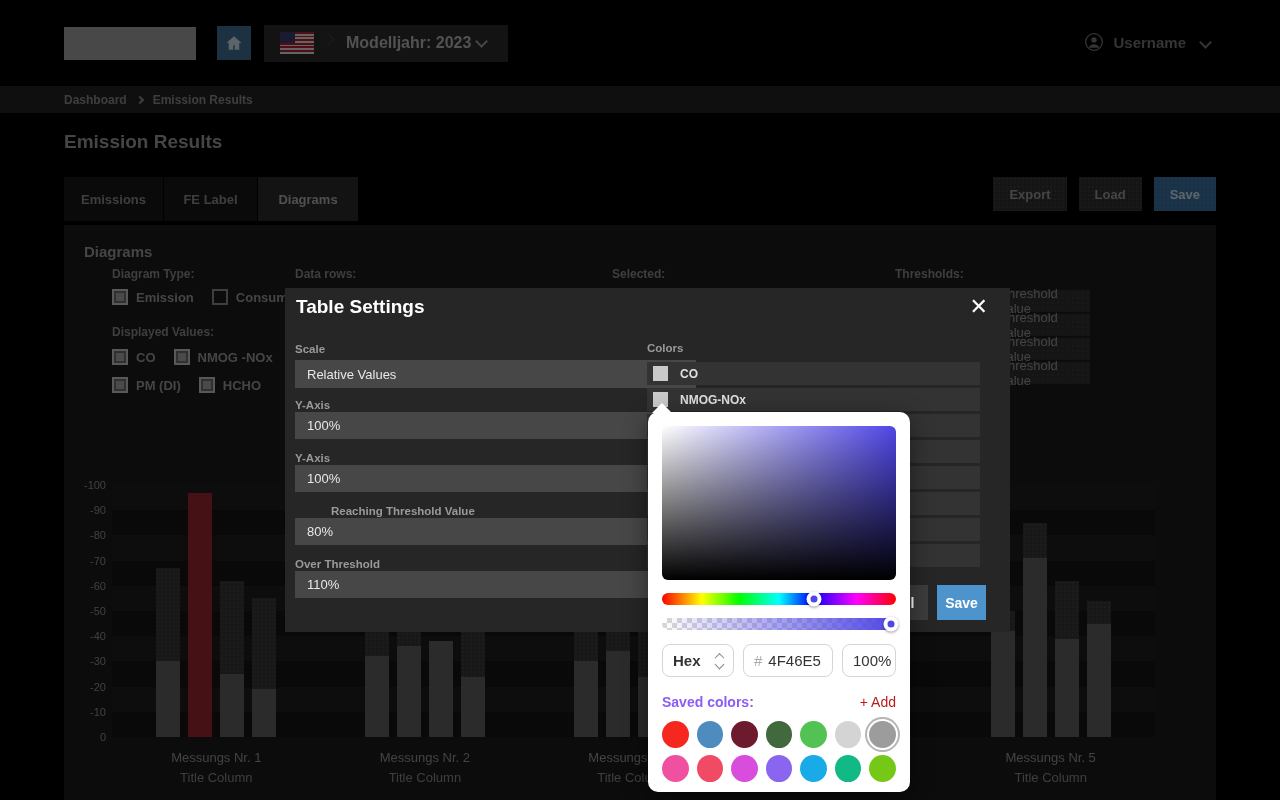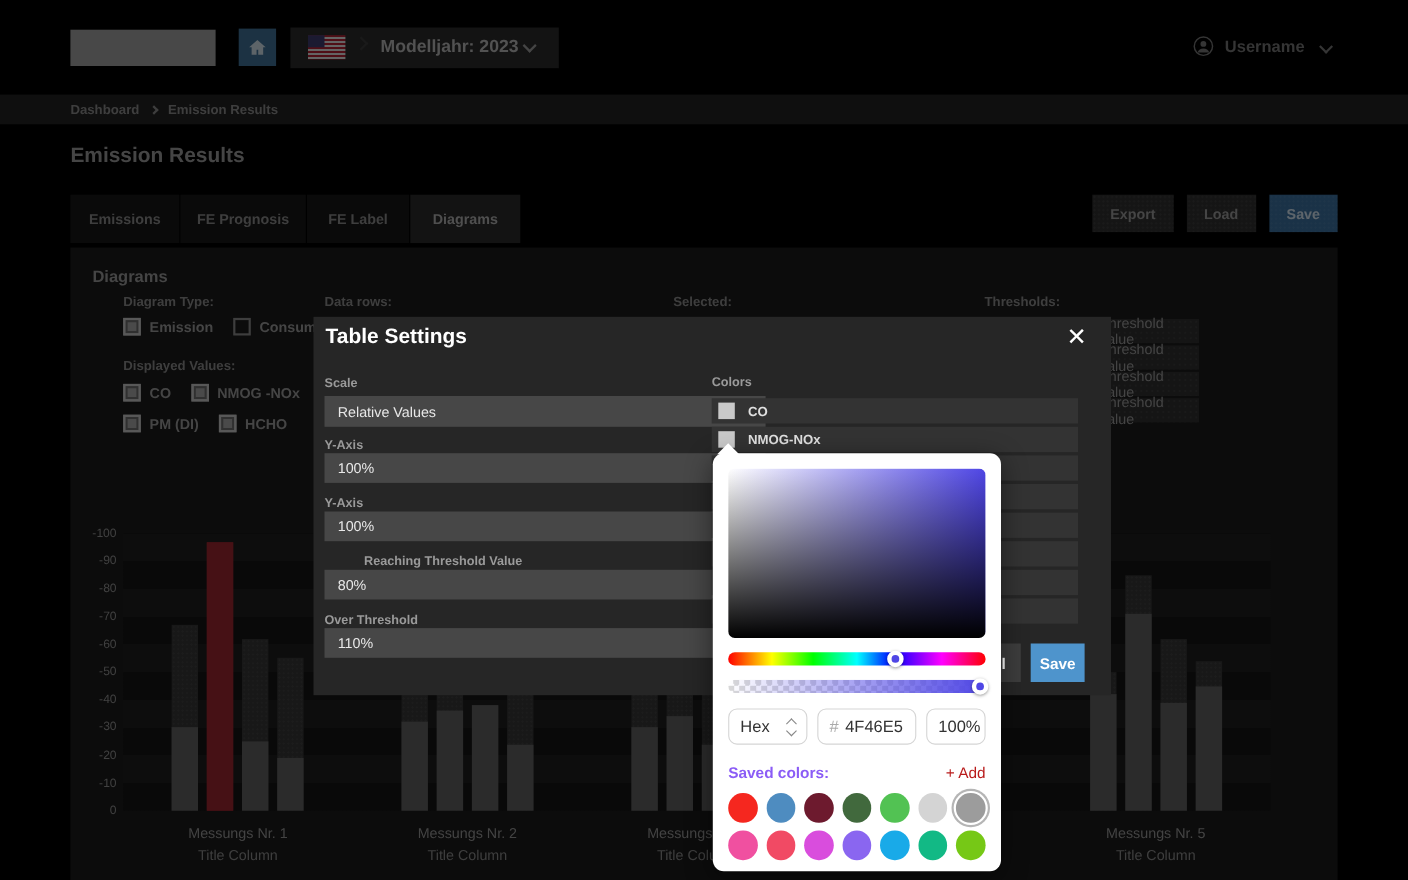--- a/index.html
+++ b/index.html
@@ -109,21 +109,21 @@
   #alpha-slider { background-image:linear-gradient(to right,rgba(79,70,229,0),var(--acc)),
                   repeating-conic-gradient(#d8d8d8 0 25%,#fff 0 50%);
                   background-size:auto,10px 10px; }
   .handle { position:absolute; top:50%; width:15px; height:15px; border-radius:50%;
             background:#fff; border:2px solid #fff; box-shadow:0 1px 3px rgba(0,0,0,.4);
             transform:translate(-50%,-50%); }
   .handle::after { content:""; position:absolute; inset:2px; border-radius:50%; background:var(--acc); }
   #fmt-row { display:flex; gap:9px; margin-top:14px; }
   .f-box { height:33px; border:1px solid #d5d5d5; border-radius:8px; display:flex;
            align-items:center; font-size:15px; color:#333; }
-  #hex-select { width:72px; justify-content:space-between; padding:0 10px; }
+  #hex-select { width:72px; justify-content:space-between; padding:0 10px;font-weight:bold; }
   #hex-updown { display:flex; flex-direction:column; gap:1px; }
   #hex-updown i { width:7px; height:7px; border-right:1.6px solid #888; border-bottom:1.6px solid #888; display:block; }
   #hex-updown i.up { transform:rotate(-135deg) translate(-1px,-1px); }
   #hex-updown i.down { transform:rotate(45deg); }
   #hex-input { width:90px; padding:0 10px; gap:6px; }
   #hex-prefix { color:#aaa; }
   #alpha-input { width:54px; padding:0 10px; }
   #saved-row { display:flex; justify-content:space-between; margin-top:17px; font-size:14px; }
   #saved-label { color:#8b5cf6;font-weight:bold; }
   #add-btn { color:#b91c1c; }
@@ -166,21 +166,20 @@
   <div id="breadcrumb-bar" class="abs">
     <span>Dashboard</span>
     <span class="bc-sep"></span>
     <span>Emission Results</span>
   </div>
 
   <div id="page-title" class="abs">Emission Results</div>
 
   <div id="tabs" class="abs">
       <div class="tab" style="width: 99px;">Emissions</div>
-      <div class="tab" style="width: 114px;">FE Prognosis</div>
       <div class="tab" style="width: 93px;">FE Label</div>
       <div class="tab active" style="width: 100px;">Diagrams</div>
     </div>
   <div id="actions" class="abs">
     <div class="act-btn">Export</div>
     <div class="act-btn">Load</div>
     <div class="act-btn primary">Save</div>
   </div>
 
   <div id="panel" class="abs">

